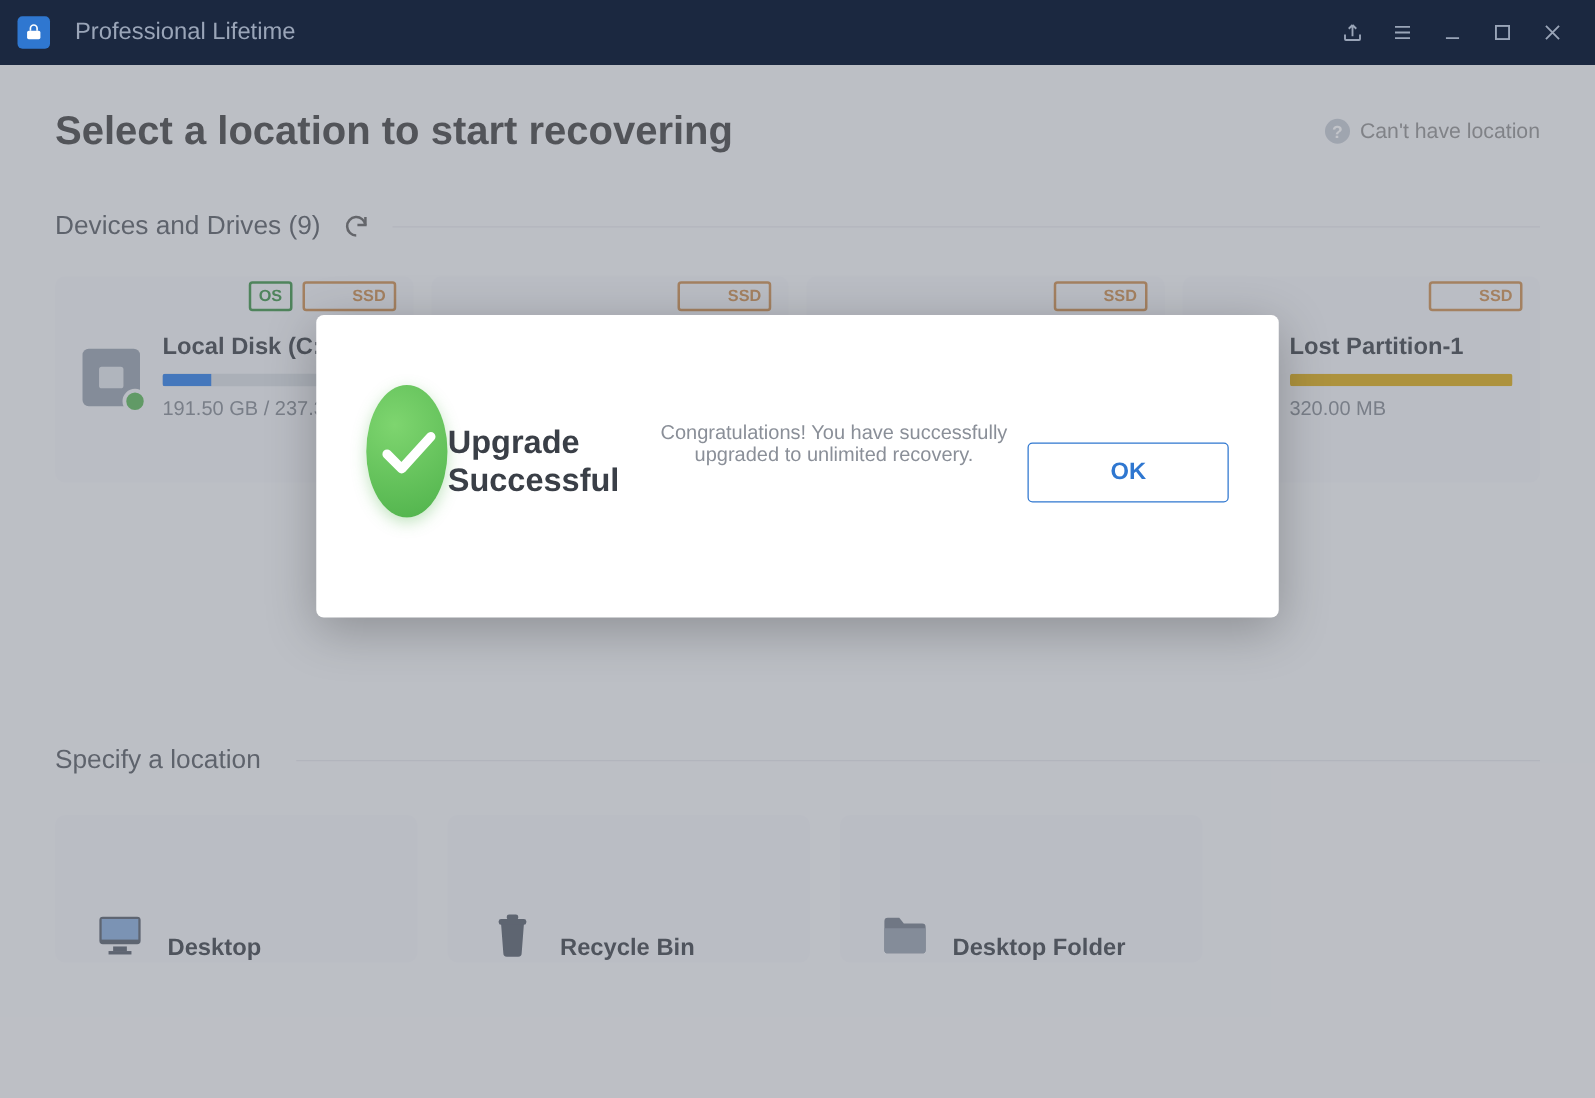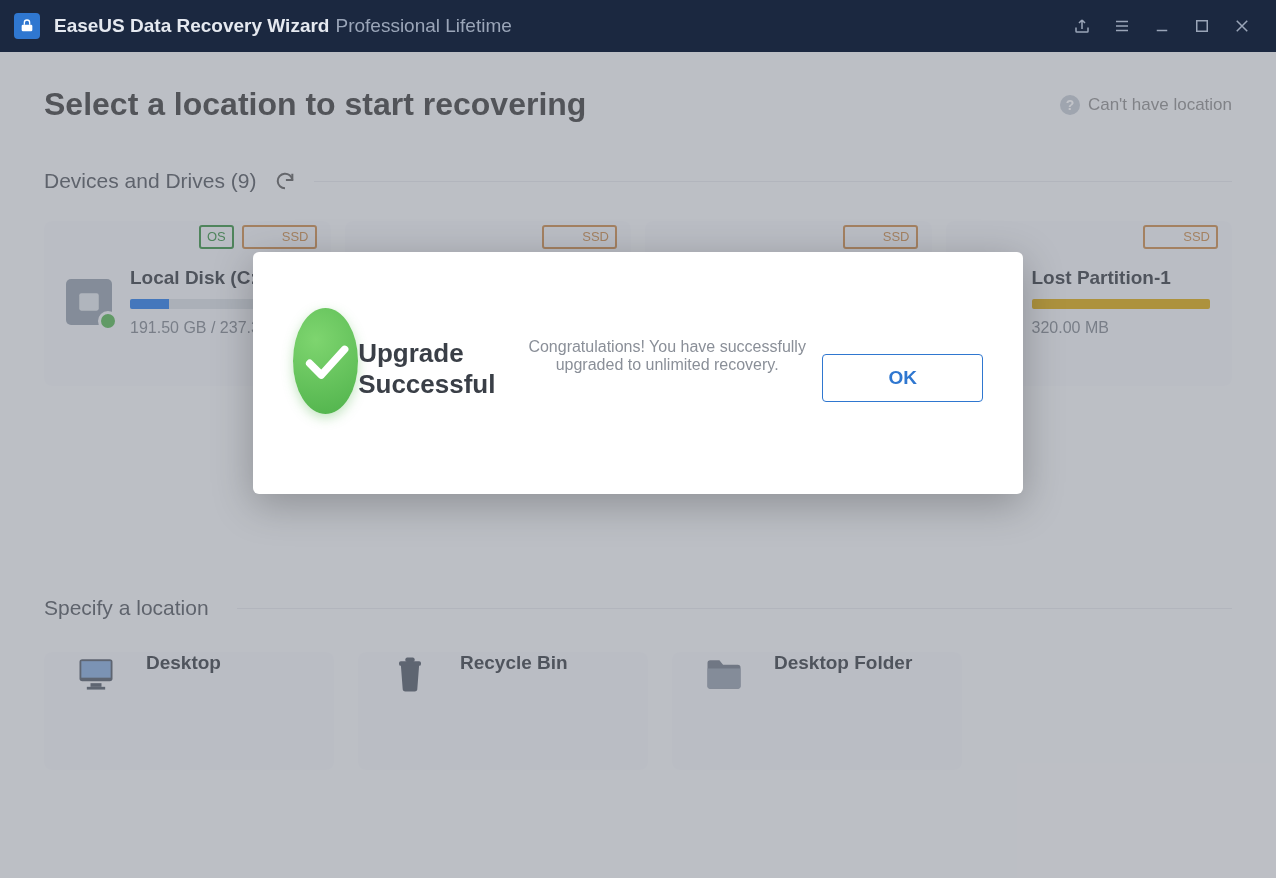--- a/index.html
+++ b/index.html
@@ -42,21 +42,21 @@
 
   .drives-row { display: flex; gap: 14px; }
   .drive-card {
     position: relative; flex: 1; background: #f1f3f6; border-radius: 8px;
     padding: 20px 22px 24px 22px; min-height: 165px; display: flex; align-items: center; gap: 18px;
   }
   .drive-card .badges {
     position: absolute; top: 4px; right: 14px; display: flex; gap: 8px;
   }
   .badge {
-    font-size: 13px; font-weight: 400; padding: 0 6px; border-radius: 3px; border: 2px solid;
+    font-size: 13px; font-weight: 700; padding: 0 6px; border-radius: 3px; border: 2px solid;
     line-height: 20px;
     text-align: center;
   }
   .badge-os  { color: #2e8a3a; border-color: #2e8a3a; }
   .badge-ssd { color: #c88642; border-color: #c88642; padding-left: 38px; }
   .drive-icon {
     width: 46px; height: 46px; background: #8f9aa8; border-radius: 5px; position: relative;
     display: flex; align-items: center; justify-content: center;
   }
   .drive-icon::after {
@@ -71,21 +71,21 @@
   .drive-size { font-size: 16px; color: #7a8089; }
 
   .specify-section { margin-top: 210px; }
   .specify-title { font-size: 21px; color: #4a4f57; font-weight: 500; }
   .specify-head { display: flex; align-items: center; gap: 28px; margin-bottom: 32px; }
   .specify-head .section-rule { flex: 1; }
 
   .loc-row { display: flex; gap: 24px; }
   .loc-card {
     width: 290px; height: 118px; background: #f1f3f6; border-radius: 8px;
-    display: flex; align-items: flex-start; padding: 0 30px; gap: 28px; cursor: pointer;
+    display: flex; align-items: flex-end; padding: 0 30px; gap: 16px; cursor: pointer;
   }
   .loc-card .loc-icon { width: 44px; height: 44px; display: flex; align-items: center; justify-content: center; }
   .loc-card .loc-icon svg { width: 44px; height: 44px; }
   .loc-card .loc-label { font-size: 19px; font-weight: 600; color: #2f343b; }
 
   
   .overlay {
     position: absolute; inset: 52px 0 0 0; background: rgba(120,125,135,0.45);
     display: flex; align-items: flex-start; justify-content: center;
   }
@@ -111,21 +111,20 @@
 </head>
 <body>
 
 <div class="titlebar">
   <div class="logo">
     <svg viewBox="0 0 24 24">
         <rect x="4" y="10" width="16" height="10" rx="2" fill="#fff"></rect>
         <path d="M8 10V7a4 4 0 0 1 8 0v3" stroke="#fff" stroke-width="2" fill="none"></path>
       </svg>
   </div>
-  <span class="title-main">EaseUS Data Recovery Wizard</span>
   <span class="title-sub">Professional Lifetime</span>
   <div class="spacer"></div>
   <div class="tb-btn">
     <svg viewBox="0 0 24 24" fill="none" stroke-width="2">
         <path d="M12 16V4M12 4l-4 4M12 4l4 4"></path>
         <path d="M4 14v5a1 1 0 0 0 1 1h14a1 1 0 0 0 1-1v-5"></path>
       </svg>
   </div>
   <div class="tb-btn">
     <svg viewBox="0 0 24 24" fill="none" stroke-width="2">

